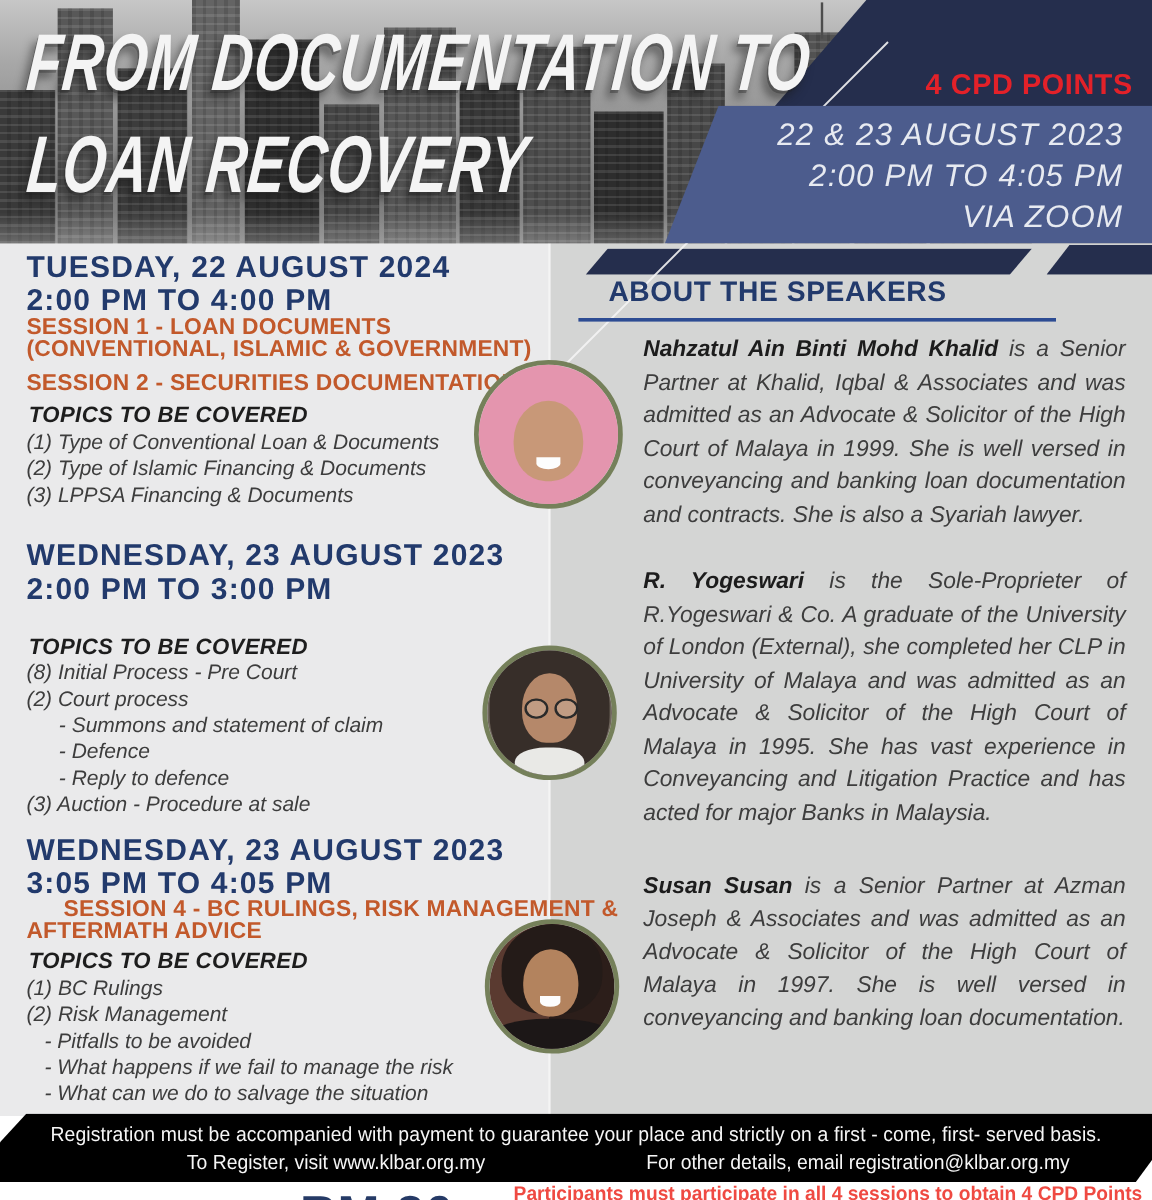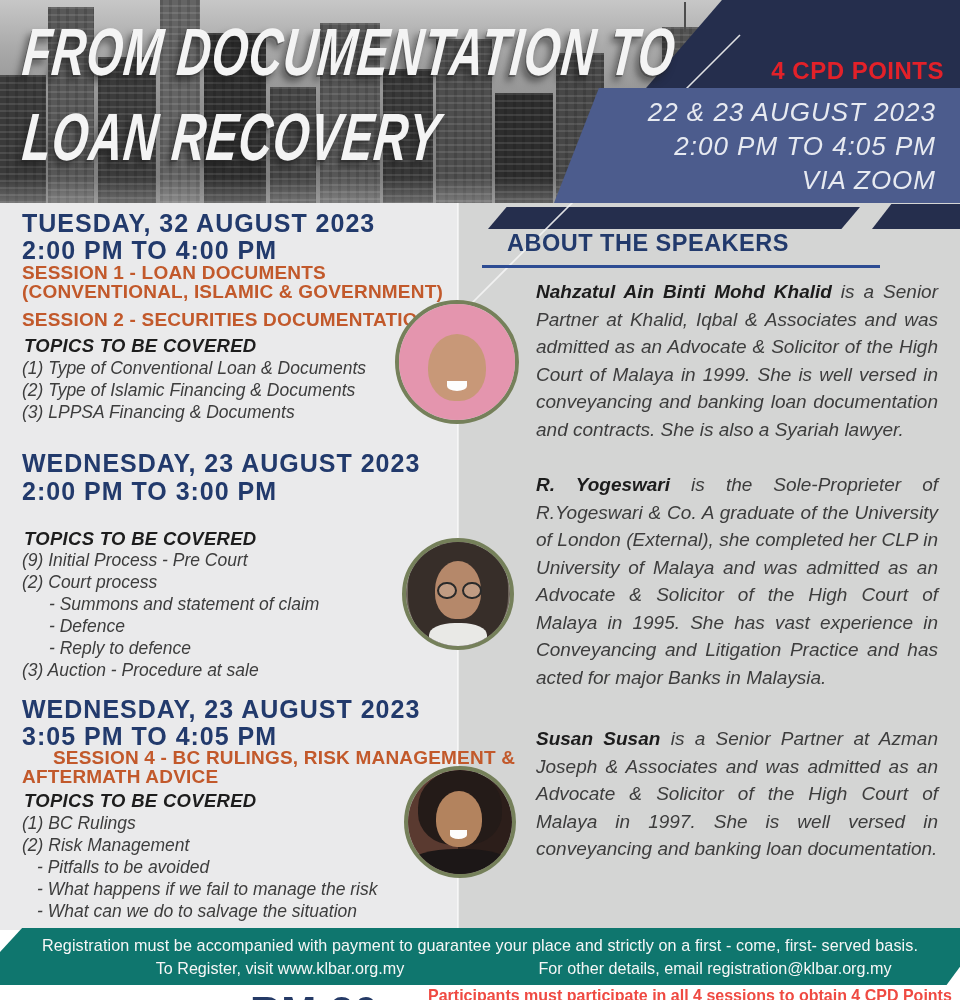--- a/index.html
+++ b/index.html
@@ -83,21 +83,21 @@
   .gl.l{left:30%;} .gl.r{left:54%;}
   .shirt2{left:22%;top:78%;width:56%;height:26%;background:#e9e9e6;border-radius:44% 44% 0 0;}
   
   .bg3{left:0;top:0;width:100%;height:100%;background:linear-gradient(100deg,#5a3a30 0 52%,#2c1e1a 52% 100%);}
   .hair3{left:10%;top:0%;width:80%;height:72%;background:#241b18;border-radius:50% 50% 42% 42%;}
   .face3{left:27%;top:20%;width:44%;height:54%;background:#b3835e;border-radius:50% 50% 46% 46%;}
   .smile3{left:40%;top:58%;width:17%;height:8%;background:#fdfdfd;border-radius:0 0 50% 50%;}
   .jacket3{left:2%;top:76%;width:96%;height:28%;background:#1c1717;border-radius:46% 46% 0 0;}
 
   
-  .footband{position:absolute;left:0;top:928px;width:960px;height:57px;background:#0f766e;z-index:6;
+  .footband{position:absolute;left:0;top:928px;width:960px;height:57px;background:#000000;z-index:6;
         clip-path:polygon(2.3% 0,100% 0,100% 68%,98.6% 100%,0 100%,0 42%);color:#f6f6f6;}
   .foot1{position:absolute;left:0;top:8px;width:100%;text-align:center;font-size:17px;
         transform:scaleX(.95);transform-origin:50% 0;letter-spacing:.1px;}
   .foot2a{position:absolute;left:110px;top:31px;width:340px;text-align:center;font-size:17px;
         transform:scaleX(.95);}
   .foot2b{position:absolute;left:505px;top:31px;width:420px;text-align:center;font-size:17px;
         transform:scaleX(.95);}
   .price{position:absolute;left:250px;top:988px;font-size:42px;font-weight:bold;color:#253a66;
         letter-spacing:1px;z-index:5;white-space:nowrap;}
   .red-note{position:absolute;left:428px;top:986px;font-size:16.5px;font-weight:bold;color:#ef4a42;
@@ -143,36 +143,36 @@
     <div class="dl">22 &amp; 23 AUGUST 2023</div>
     <div class="dl">2:00 PM TO 4:05 PM</div>
     <div class="dl">VIA ZOOM</div>
   </div>
 
   <div class="col-left-bg"></div>
   <div class="col-right-bg"></div>
   <div class="col-divider"></div>
 
   <div class="block" id="b1">
-    <div class="day" style="top:0px;">TUESDAY, 32 AUGUST 2023</div>
+    <div class="day" style="top:0px;">TUESDAY, 22 AUGUST 2024</div>
     <div class="time" style="top:27px;">2:00 PM TO 4:00 PM</div>
     <div class="session" style="top:55px;">SESSION 1 - LOAN DOCUMENTS</div>
     <div class="session" style="top:74px;">(CONVENTIONAL, ISLAMIC &amp; GOVERNMENT)</div>
     <div class="session" style="top:102px;">SESSION 2 - SECURITIES DOCUMENTATION</div>
     <div class="topics-h" style="top:127px;left:2px;">TOPICS TO BE COVERED</div>
     <div class="topic" style="top:150px;">(1) Type of Conventional Loan &amp; Documents</div>
     <div class="topic" style="top:172px;">(2) Type of Islamic Financing &amp; Documents</div>
     <div class="topic" style="top:194px;">(3) LPPSA Financing &amp; Documents</div>
   </div>
 
   <div class="block" id="b2">
     <div class="day" style="top:0px;">WEDNESDAY, 23 AUGUST 2023</div>
     <div class="time" style="top:28px;">2:00 PM TO 3:00 PM</div>
     <div class="topics-h" style="top:80px;left:2px;">TOPICS TO BE COVERED</div>
-    <div class="topic" style="top:102px;">(9) Initial Process - Pre Court</div>
+    <div class="topic" style="top:102px;">(8) Initial Process - Pre Court</div>
     <div class="topic" style="top:124px;">(2) Court process</div>
     <div class="topic" style="top:146px;left:27px;">- Summons and statement of claim</div>
     <div class="topic" style="top:168px;left:27px;">- Defence</div>
     <div class="topic" style="top:190px;left:27px;">- Reply to defence</div>
     <div class="topic" style="top:212px;">(3) Auction - Procedure at sale</div>
   </div>
 
   <div class="block" id="b3">
     <div class="day" style="top:0px;">WEDNESDAY, 23 AUGUST 2023</div>
     <div class="time" style="top:27px;">3:05 PM TO 4:05 PM</div>

